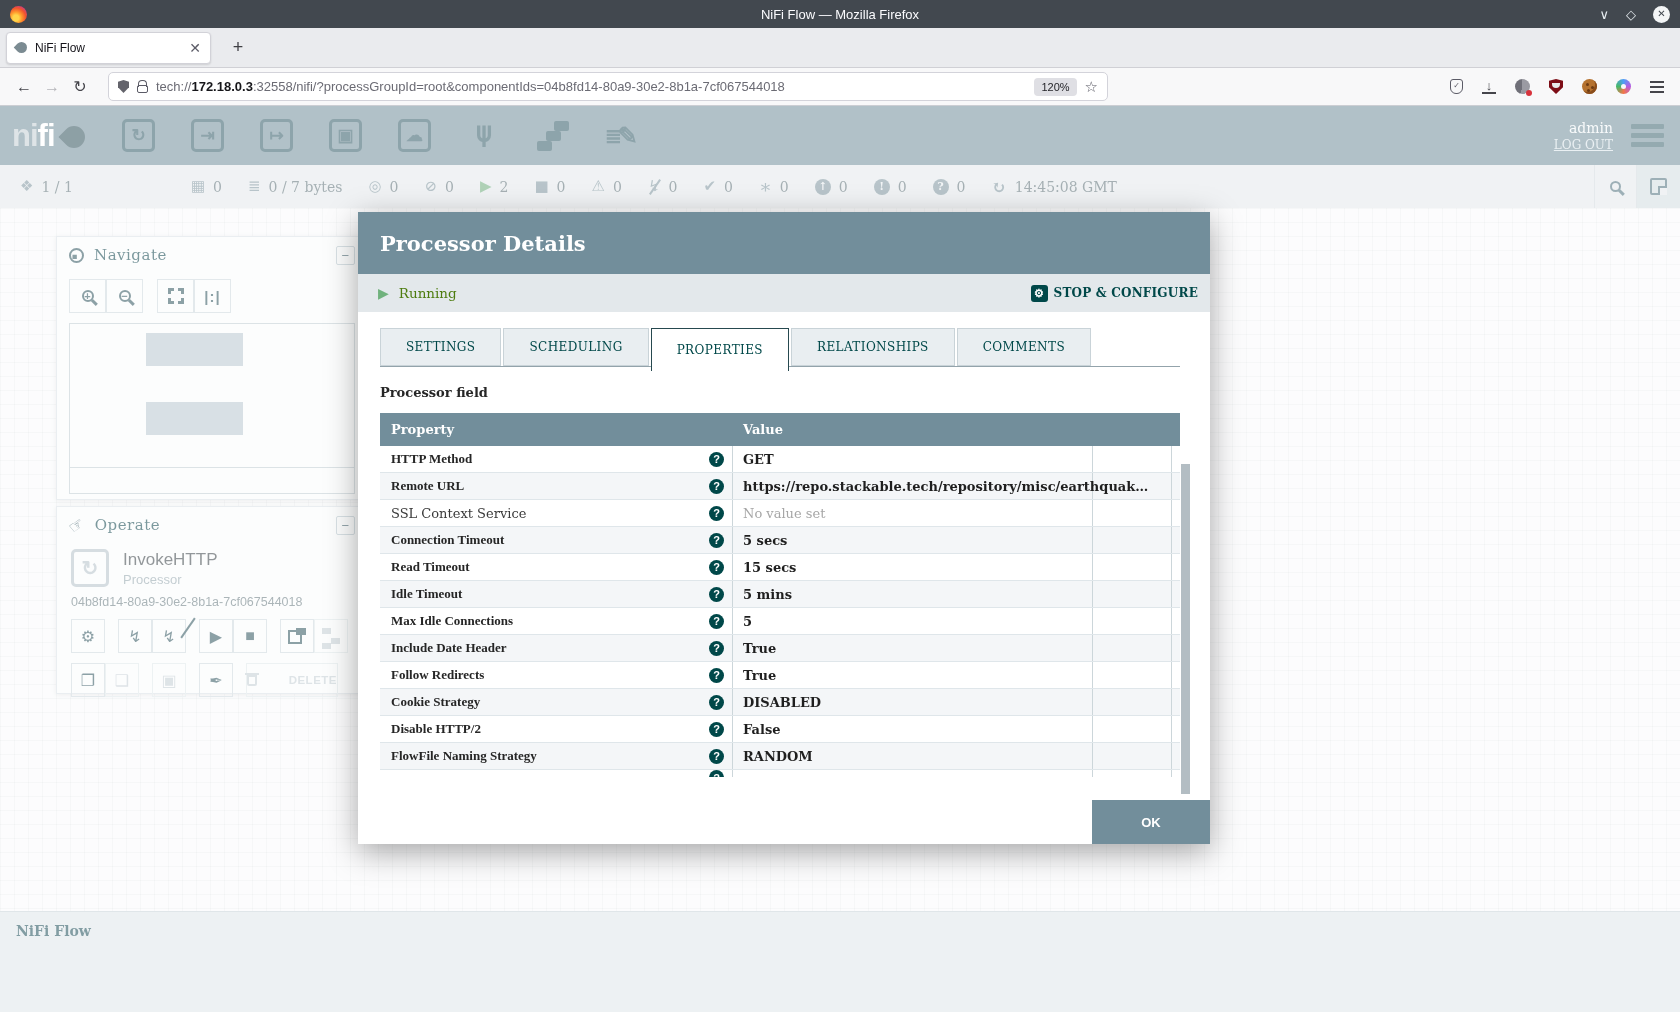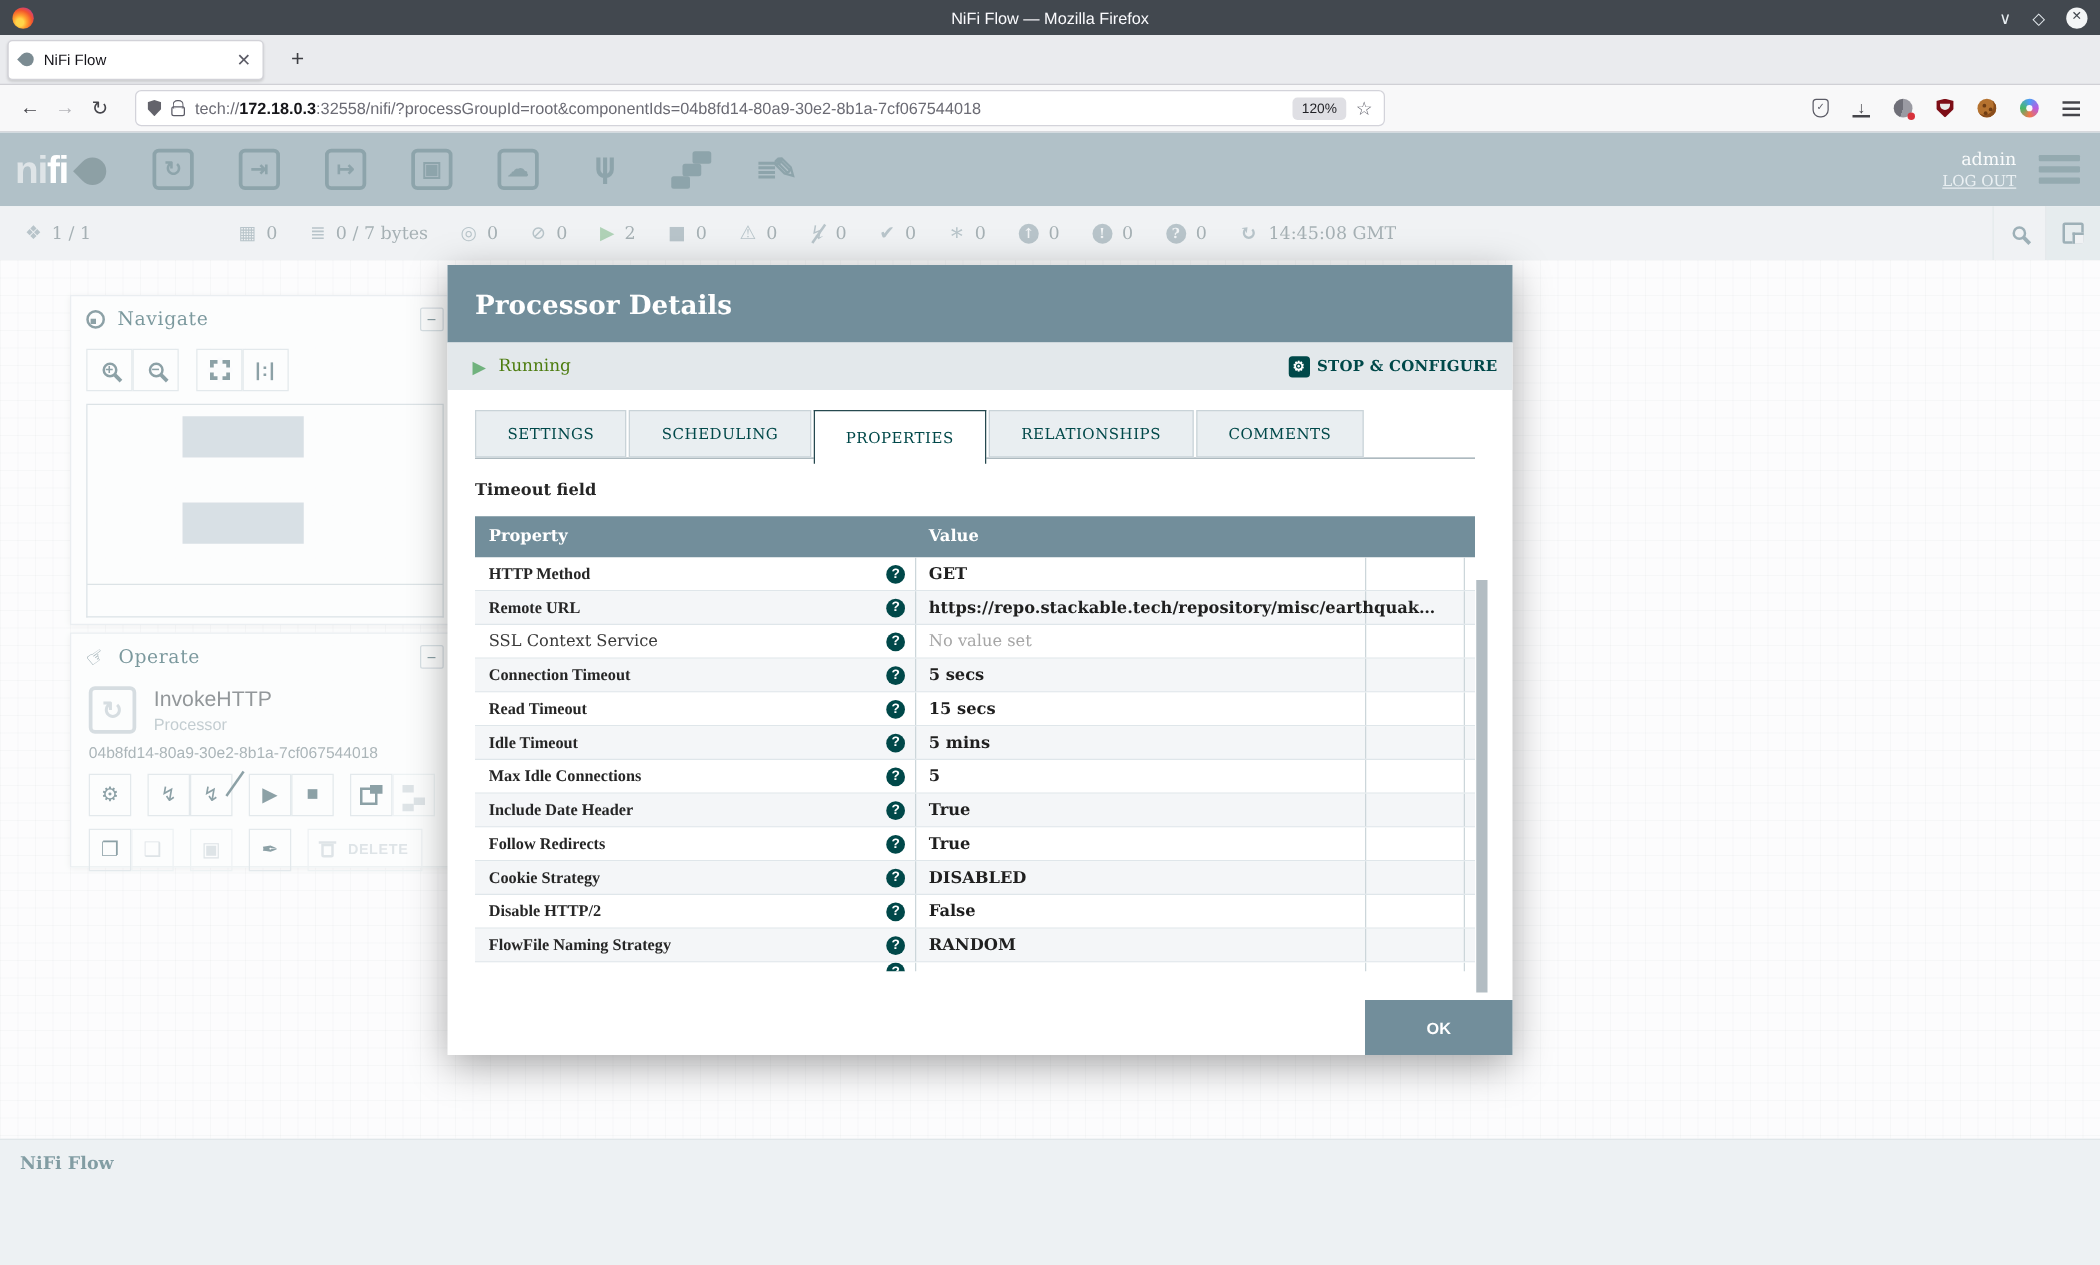--- a/index.html
+++ b/index.html
@@ -146,21 +146,21 @@
   .op-btn.disabled { border-color:#dfe7ea; color:#c3ced3; }
   .op-gap { width:13px; }
   .bolt-slash { position:relative; }
   .bolt-slash::after { content:''; position:absolute; width:24px; height:2px; background:#2f545e; transform:rotate(-55deg); }
   .saveflow-ic { position:relative; width:18px; height:16px; }
   .saveflow-ic::before { content:''; position:absolute; left:0; bottom:0; width:10px; height:10px; border:2px solid #2f545e; }
   .saveflow-ic::after { content:''; position:absolute; right:0; top:0; width:10px; height:7px; background:#2f545e; }
   .changever-ic { position:relative; width:18px; height:16px; }
   .changever-ic::before { content:''; position:absolute; left:0; top:0; width:9px; height:6px; background:#c3ced3; }
   .changever-ic::after { content:''; position:absolute; right:0; bottom:0; width:9px; height:6px; background:#c3ced3; box-shadow:-9px 5px 0 #c3ced3; }
-  .op-del { width:92px; height:34px; border:1px solid #dfe7ea; display:flex; align-items:center; justify-content:center; gap:11px; color:#c3ced3; font-size:11.5px; font-weight:bold; letter-spacing:.5px; }
+  .op-del { width:92px; height:34px; border:1px solid #dfe7ea; display:flex; align-items:center; justify-content:space-between; gap:11px; color:#c3ced3; font-size:11.5px; font-weight:bold; letter-spacing:.5px; }
   .trash-ic { width:10px; height:11px; border:2px solid #c3ced3; border-radius:0 0 2px 2px; position:relative; }
   .trash-ic::before { content:''; position:absolute; top:-4px; left:-4px; width:14px; height:2px; background:#c3ced3; }
 
   .app-footer { position:absolute; left:0; right:0; bottom:0; height:101px; background:#dee5ea; border-top:1px solid #c7d1d7; z-index:1; }
   .crumb { padding:11px 16px; font-size:14px; font-weight:bold; color:#1d4e58; }
 
   .overlay { position:absolute; inset:0; background:rgba(255,255,255,.45); z-index:4; }
 
   
   .dialog { position:absolute; left:358px; top:106px; width:852px; height:632px; background:#fff; box-shadow:0 8px 30px rgba(0,0,0,.35); z-index:10; }
@@ -500,21 +500,21 @@
             </div>
 
             <div class="tab">
               <span>RELATIONSHIPS</span>
             </div>
 
             <div class="tab">
               <span>COMMENTS</span>
             </div>
           </div>
-        <div class="req-note slab">Timeout field</div>
+        <div class="req-note slab">Processor field</div>
         <div class="prop-table slab">
           <div class="pt-header">
             <span class="h-prop">Property</span>
             <span class="h-value">Value</span>
             <span></span>
               <span></span>
           </div>
           <div class="prop-table-body" id="prop-table">
 
               <div class="prop-row required">

